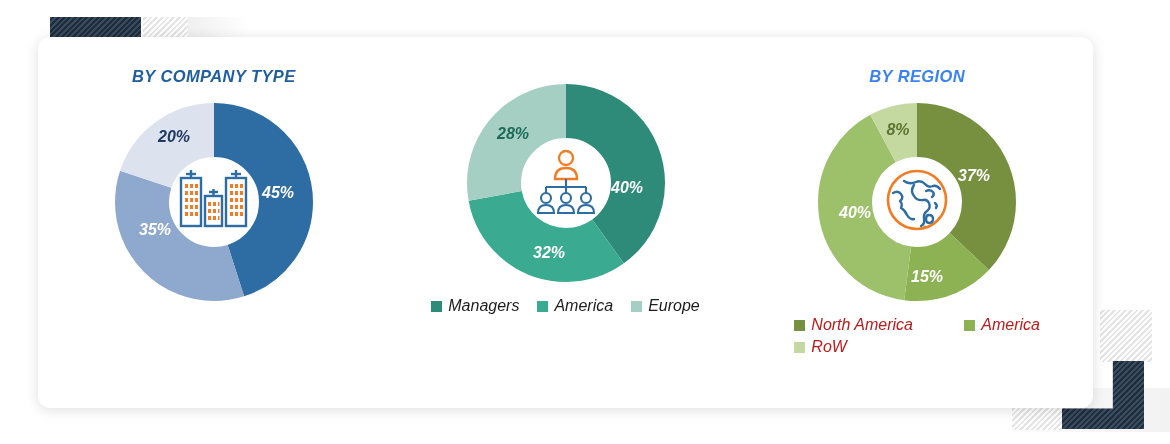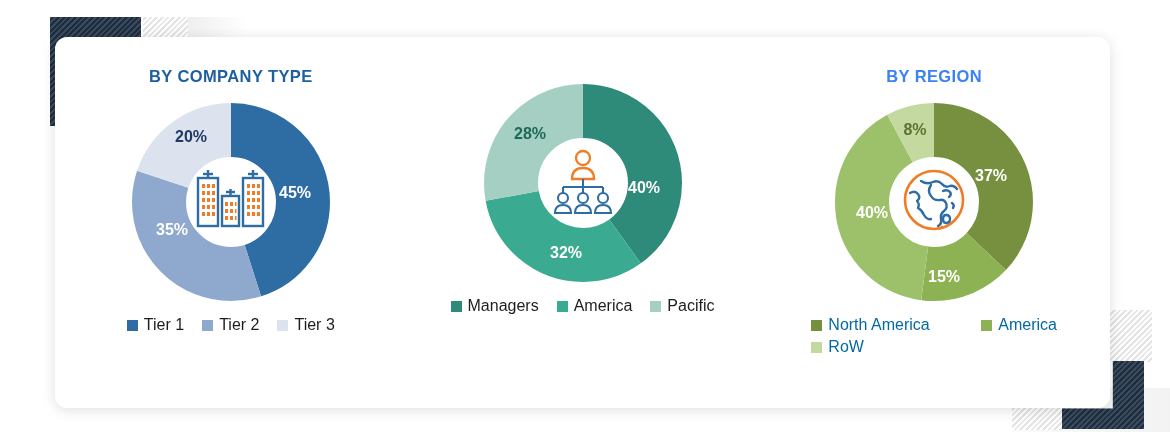--- a/index.html
+++ b/index.html
@@ -59,27 +59,28 @@
   #br-hatch-2 { left: 1012px; top: 405px; width: 52px; height: 25px; }
   #br-grad {
     left: 1012px; top: 388px; width: 158px; height: 44px;
     background: linear-gradient(to right, #fbfbfb, #f2f2f2);
     z-index: 0;
   }
 
   
   #card {
     position: absolute;
-    left: 55px;  top: 37px;
+    left: 38px;  top: 37px;
     width: 1055px; height: 371px;
     background: #ffffff;
     border-radius: 12px;
     box-shadow: 0 2px 14px rgba(0,0,0,0.13);
     display: flex;
     z-index: 5;
+    font-style: italic;
   }
 
   .panel {
     position: relative;
     flex: 1 1 0;
     padding-top: 30px;
     display: flex;
     flex-direction: column;
     align-items: center;
   }
@@ -133,21 +134,21 @@
     display: inline-block;
     flex: 0 0 auto;
   }
   .legend-grid {
     display: grid;
     grid-template-columns: 160px auto;
     column-gap: 10px;
     row-gap: 4px;
     margin-top: 14px;
     font-size: 16px;
-    color: #0369a1;
+    color: #b91c1c;
   }
 </style>
 </head>
 <body>
 
 <div id="stage">
 
   <div class="deco hatch-light" id="tl-hatch-1"></div>
   <div class="deco hatch-light" id="tl-hatch-2"></div>
   <div class="deco" id="tl-grad-1"></div>
@@ -230,34 +231,20 @@
                 <rect x="60" y="41" width="3" height="4"></rect>
                 <rect x="65" y="41" width="3" height="4"></rect>
               <rect x="55" y="48" width="3" height="4"></rect>
                 <rect x="60" y="48" width="3" height="4"></rect>
                 <rect x="65" y="48" width="3" height="4"></rect>
             </g>
           </svg>
         </span>
       </div>
 
-      <div class="legend">
-        <span class="legend-item">
-          <i class="swatch" style="background:#2e6da4"></i>
-          <span>Tier 1</span>
-        </span>
-        <span class="legend-item">
-          <i class="swatch" style="background:#8fa8cd"></i>
-          <span>Tier 2</span>
-        </span>
-        <span class="legend-item">
-          <i class="swatch" style="background:#dde3ee"></i>
-          <span>Tier 3</span>
-        </span>
-      </div>
     </div>
 
     <div class="panel">
 
       <div class="donut-wrap">
         <svg class="donut-svg" width="200" height="200" viewBox="0 0 200 200">
           <g transform="rotate(-90 100 100)">
 
             <circle cx="100" cy="100" r="72" fill="none" stroke="#2e8b7a" stroke-width="54" stroke-dasharray="180.96 271.44" stroke-dashoffset="0"></circle>
 
@@ -297,21 +284,21 @@
         <span class="legend-item">
           <i class="swatch" style="background:#2e8b7a"></i>
           <span>Managers</span>
         </span>
         <span class="legend-item">
           <i class="swatch" style="background:#3aab90"></i>
           <span>America</span>
         </span>
         <span class="legend-item">
           <i class="swatch" style="background:#a5cfc2"></i>
-          <span>Pacific</span>
+          <span>Europe</span>
         </span>
       </div>
     </div>
 
     <div class="panel">
       <div class="panel-title" style="color:#3b82f6">BY REGION</div>
 
       <div class="donut-wrap">
         <svg class="donut-svg" width="200" height="200" viewBox="0 0 200 200">
           <g transform="rotate(-90 100 100)">

